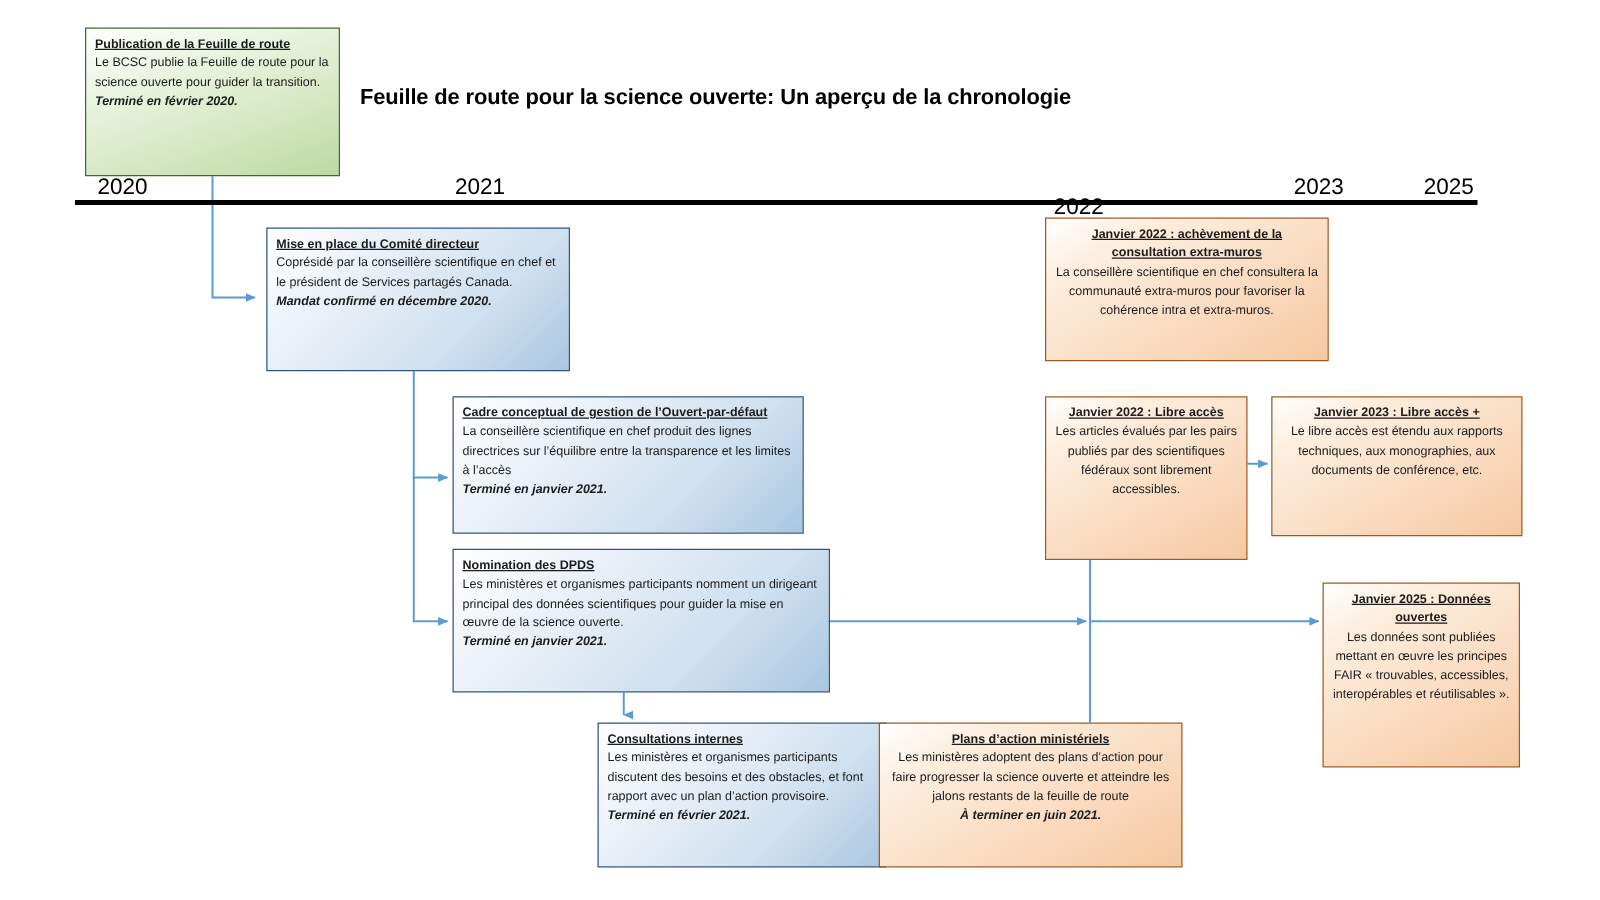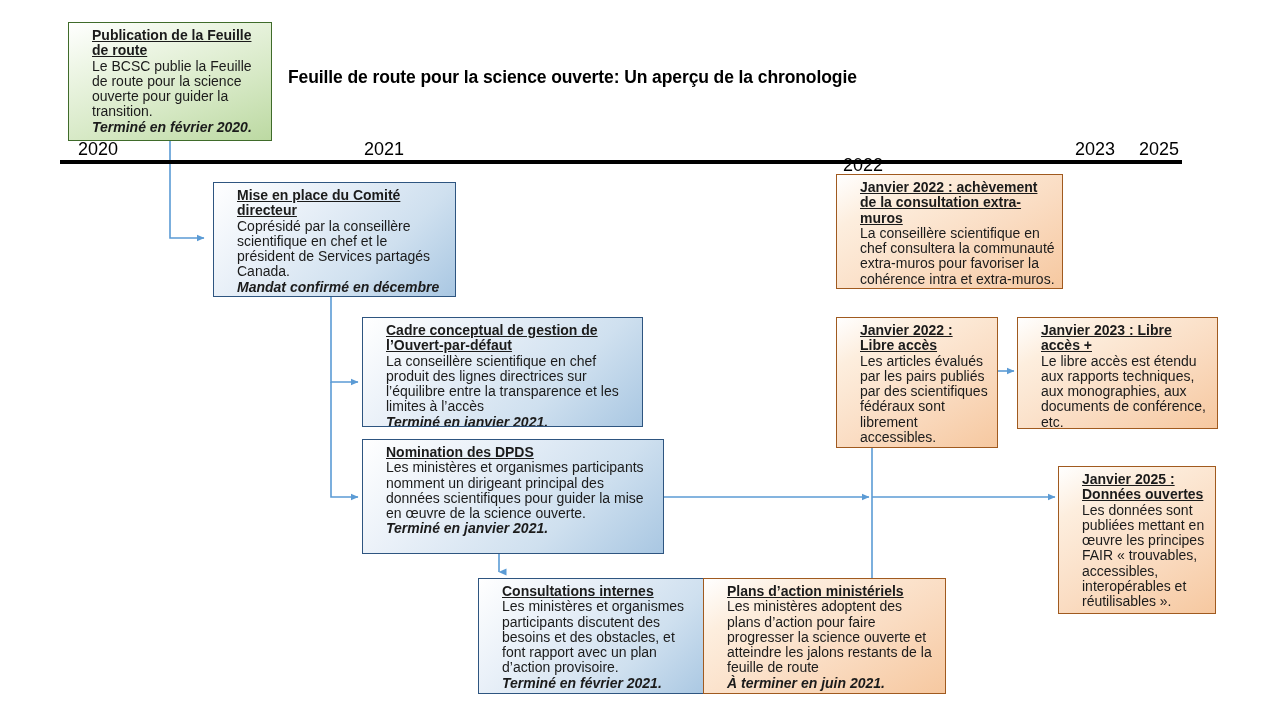--- a/index.html
+++ b/index.html
@@ -48,22 +48,22 @@
     font-size: 18px;
     color: #000000;
     white-space: nowrap;
   }
 
   
   .node {
     position: absolute;
     box-sizing: border-box;
     border: 1px solid #2f4a63;
-    padding: 5px 7px 4px 23px;
-    font-size: 14px;
+    padding: 5px 7px 4px 7px;
+    font-size: 10px;
     line-height: 15.3px;
     color: #1b1b1b;
     overflow: hidden;
   }
   .node .hdr {
     font-weight: bold;
     text-decoration: underline;
     display: block;
   }
   .node .ital {
@@ -80,20 +80,21 @@
   }
   
   .node.green {
     border-color: #3f6b2a;
     background: linear-gradient(160deg, #ffffff 0%, #eef6e6 25%, #d7e9c6 62%, #bcd9a2 100%);
   }
   
   .node.orange {
     border-color: #a05a1f;
     background: linear-gradient(150deg, #ffffff 0%, #fdeede 22%, #fadcc2 60%, #f6c8a0 100%);
+    text-align: center;
   }
 </style>
 </head>
 <body>
 
 <div id="canvas">
 
   <svg class="connectors" viewBox="0 0 1280 720" xmlns="http://www.w3.org/2000/svg">
     <defs>
       <marker id="arrowR" markerWidth="9" markerHeight="9" refX="7.5" refY="4.5" orient="auto" markerUnits="userSpaceOnUse">
@@ -123,21 +124,21 @@
 
       <path d="M686,628 L702,628" marker-end="url(#arrowR)"></path>
     </g>
   </svg>
 
   <div class="axis-line"></div>
 
   <div class="axis-label" style="left:78px;">2020</div>
   <div class="axis-label" style="left:364px;">2021</div>
   <div class="axis-label" style="left:843px;margin-top:16px;">2022</div>
-  <div class="axis-label" style="left:1035px;margin-left:40px;">2023</div>
+  <div class="axis-label" style="left:1035px;">2023</div>
   <div class="axis-label" style="left:1139px;">2025</div>
 
   <div class="chart-title">Feuille de route pour la science ouverte: Un aperçu de la chronologie</div>
 
   <div class="node green" style="left:68px; top:22px; width:204px; height:119px;">
     <span class="hdr">Publication de la Feuille de route</span>
     <span class="body">Le BCSC publie la Feuille de route pour la science ouverte pour guider la transition.</span>
     <span class="ital">Terminé en février 2020.</span>
   </div>
 

